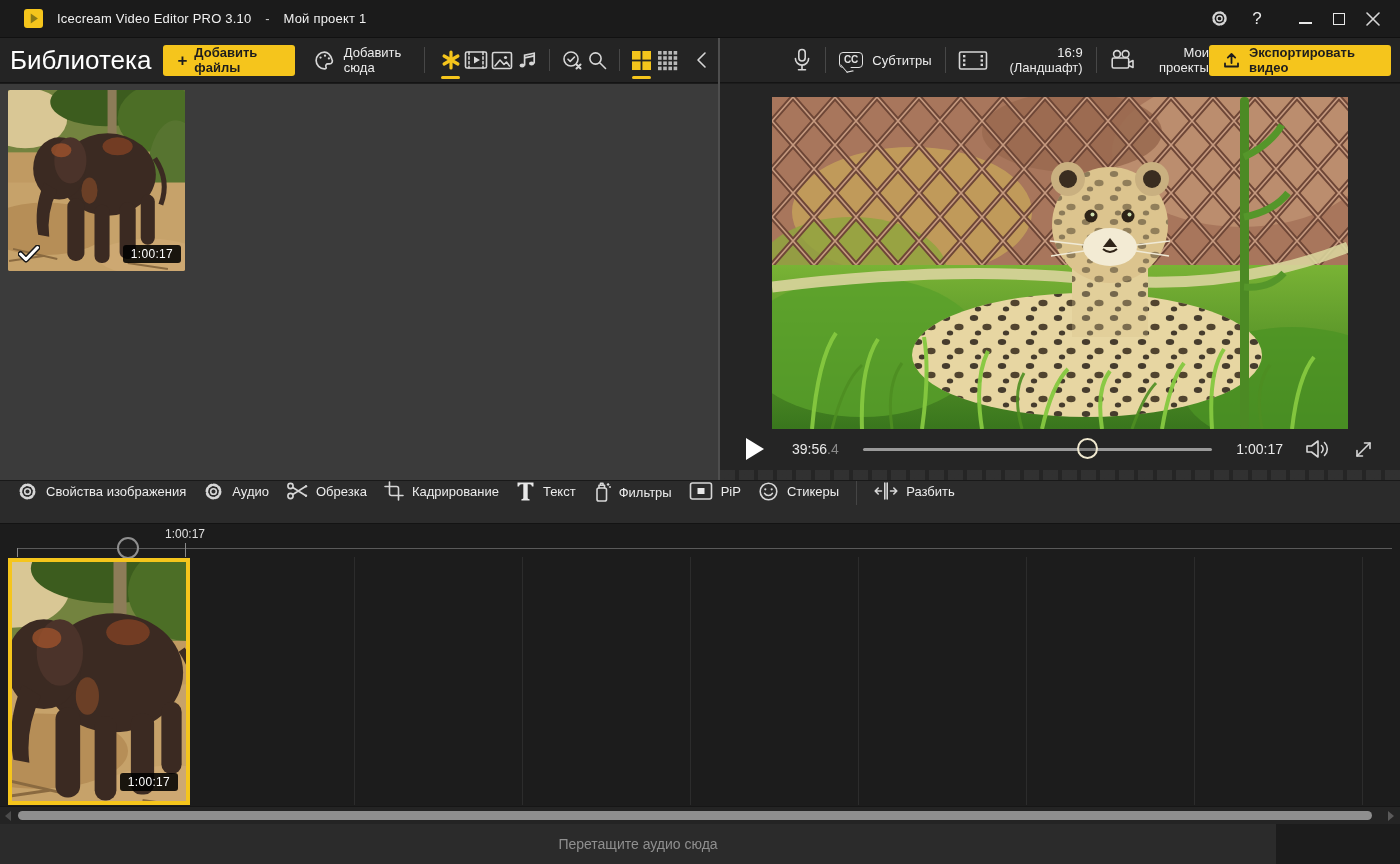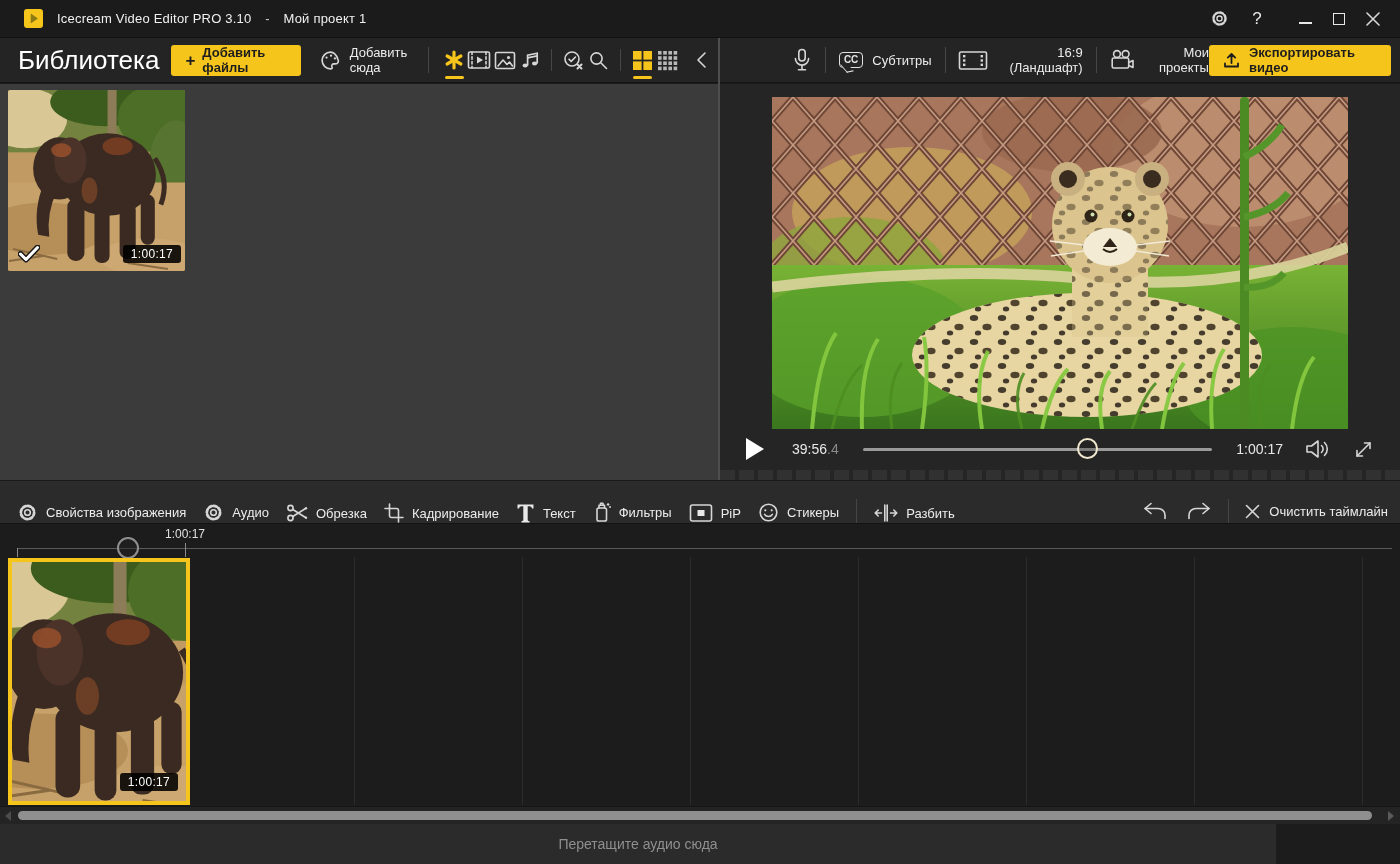--- a/index.html
+++ b/index.html
@@ -22,21 +22,21 @@
           color:#e0e0e0;cursor:default;}
   .tb-help{font-size:17px;color:#e8e8e8;}
   .tb-gear{margin-right:4px;}
   .tb-min{margin-left:14px;}
   .win-glyph-min{width:13px;height:2px;background:#e8e8e8;margin-top:9px;}
   .win-glyph-max{width:12px;height:12px;border:1.6px solid #e8e8e8;}
   .tb-close{margin-right:10px;}
 
   
   .lib-header{position:absolute;left:0;top:38px;width:719px;height:45px;background:#242424;
-              border-bottom:1px solid #141414;display:flex;align-items:center;padding-left:8px;}
+              border-bottom:1px solid #141414;display:flex;align-items:center;}
   .prev-header{position:absolute;left:720px;top:38px;width:680px;height:45px;background:#242424;
                border-bottom:1px solid #141414;display:flex;align-items:center;}
   .panel-split{position:absolute;left:718px;top:38px;width:2px;height:442px;background:#4e4e4e;}
 
   .lib-title{font-size:26px;color:#ffffff;margin-left:10px;font-weight:400;}
   .btn-yellow{display:flex;align-items:center;background:#f5c51c;color:#1d1d1d;border-radius:3px;
               height:31px;padding:0 14px;font-size:13px;font-weight:700;margin-left:12px;}
   .btn-yellow .plus{font-size:17px;font-weight:700;margin-right:7px;line-height:1;}
   .btn-ghost{display:flex;align-items:center;color:#ececec;font-size:13px;margin-left:18px;}
   .btn-ghost .lbl{margin-left:8px;}
@@ -77,21 +77,21 @@
   .seek{flex:1;margin:0 24px;position:relative;height:22px;}
   .seek .track{position:absolute;left:0;right:0;top:10px;height:3px;background:#9a9a9a;border-radius:2px;}
   .seek .handle{position:absolute;left:64.5%;top:0;width:21px;height:21px;margin-left:-11px;
                 border:2.5px solid #efe8cf;border-radius:50%;background:rgba(30,30,30,.25);}
   .time-total{font-size:14px;color:#e8e8e8;margin-right:22px;}
   .fs-btn{margin:0 26px 0 22px;}
 
   
   .toolbar{position:absolute;left:0;top:480px;width:1400px;height:44px;background:#2b2b2b;
            border-top:1px solid #191919;border-bottom:1px solid #131313;
-           display:flex;align-items:flex-end;font-size:13px;color:#ececec;}
+           display:flex;align-items:flex-start;font-size:13px;color:#ececec;}
   .tool{display:flex;align-items:center;margin-left:17px;white-space:nowrap;}
   .tool .lbl{margin-left:8px;}
   .tool-div{width:1px;height:24px;background:#454545;margin-left:17px;}
   .tb-right{margin-left:auto;display:flex;align-items:center;}
   .undo{margin-right:18px;}
   .redo{margin-right:16px;}
   .clear-btn{display:flex;align-items:center;margin:0 12px 0 16px;}
   .clear-btn .lbl{margin-left:9px;}
 
   
@@ -557,43 +557,20 @@
       <span>
         <svg width="24" height="20" viewBox="0 0 24 20" class="ic" stroke-width="1.8">
           <path d="M10.8,2v16M13.2,2v16"></path>
           <path d="M7.5,10H1.5M4.2,7L1.2,10l3,3"></path>
           <path d="M16.5,10h6M19.8,7l3,3l-3,3"></path>
         </svg>
       </span>
       <span class="lbl">Разбить</span>
     </div>
 
-    <div class="tb-right">
-      <div class="undo">
-        <svg width="26" height="20" viewBox="0 0 26 20" class="ic" stroke-width="2" stroke="#ececec">
-          <path d="M9,2.5L3,7.5l6,5"></path>
-            <path d="M3,7.5h13a7,6.5 0 0 1 7,6.5v3.5"></path>
-        </svg>
-      </div>
-      <div class="redo">
-        <svg width="26" height="20" viewBox="0 0 26 20" class="ic" stroke-width="2" stroke="#6f6f6f">
-          <path d="M17,2.5l6,5l-6,5"></path>
-            <path d="M23,7.5H10a7,6.5 0 0 0 -7,6.5v3.5"></path>
-        </svg>
-      </div>
-      <div class="tool-div" style="margin-left:0;"></div>
-      <div class="clear-btn">
-        <span>
-          <svg width="15" height="15" viewBox="0 0 15 15" class="ic" stroke-width="1.9">
-              <path d="M1.5,1.5L13.5,13.5M13.5,1.5L1.5,13.5"></path>
-            </svg>
-        </span>
-        <span class="lbl">Очистить таймлайн</span>
-      </div>
-    </div>
   </div>
 
   <div class="timeline">
     <div class="ruler-label">1:00:17</div>
     <div class="ruler-line"></div>
     <div class="ruler-tick tick-a"></div>
     <div class="ruler-tick tick-b"></div>
     <div class="playhead"></div>
 
     <div class="gridline" style="left:354px;"></div>

